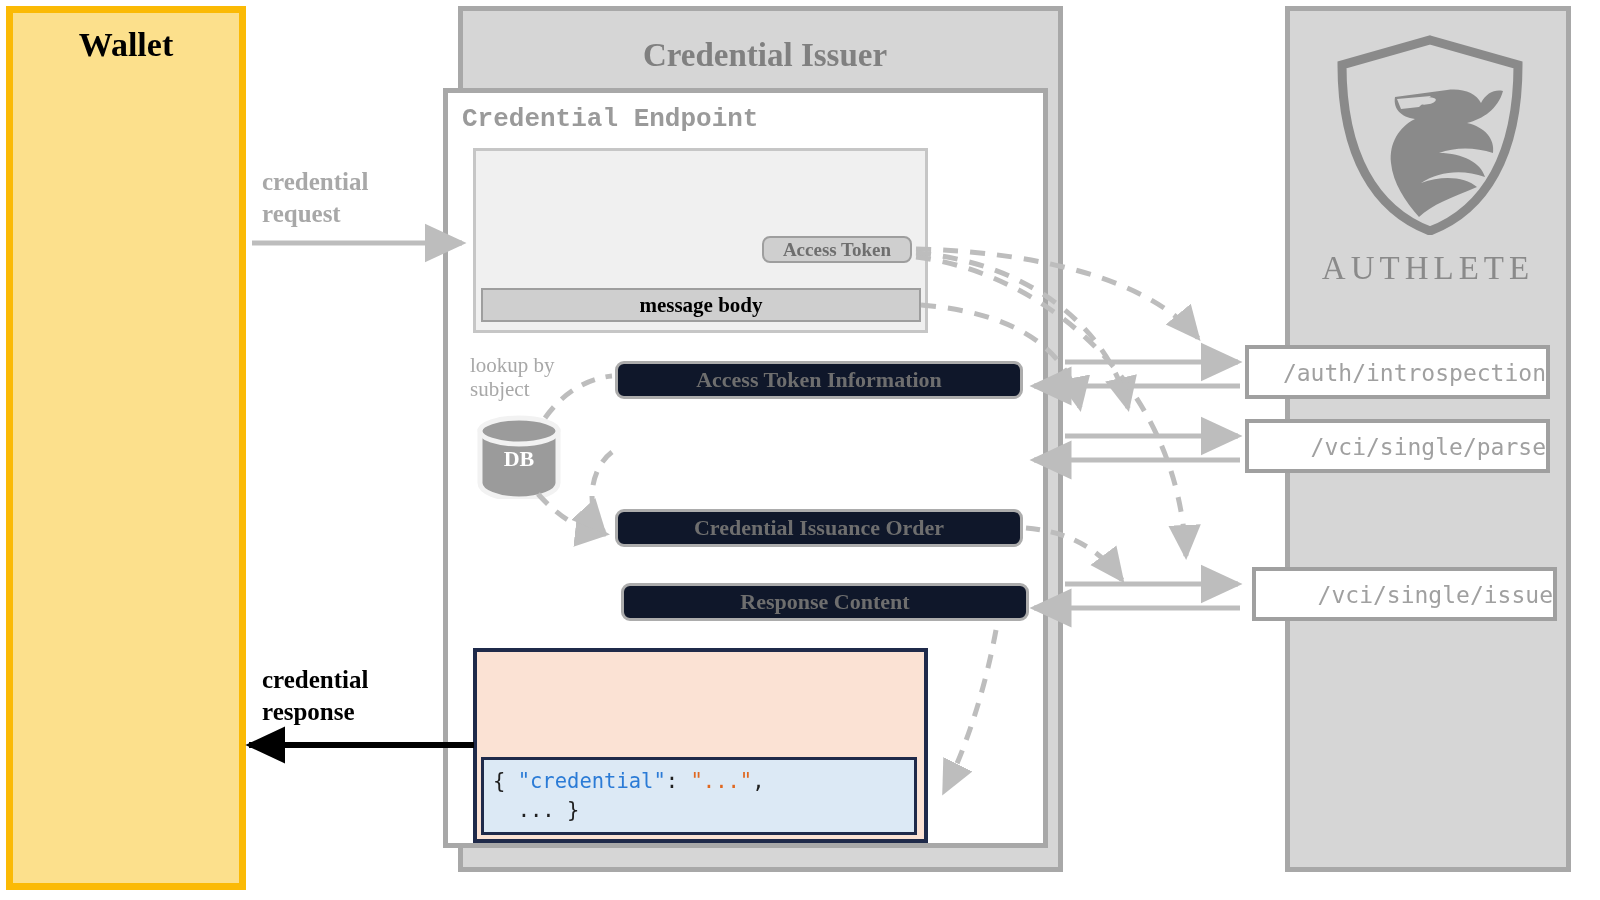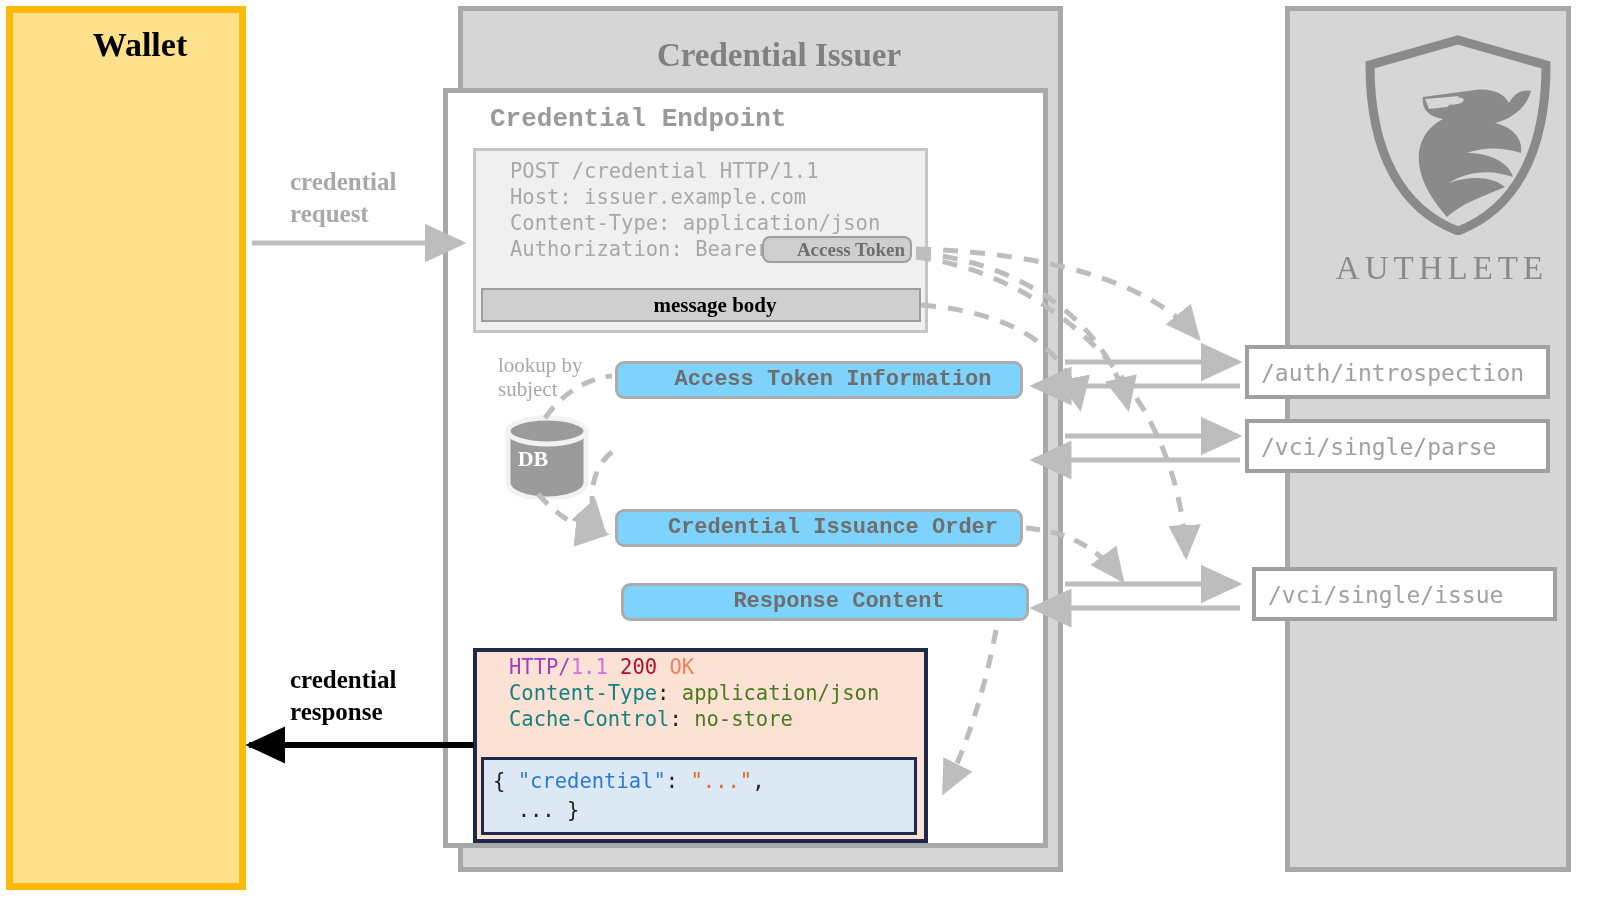--- a/index.html
+++ b/index.html
@@ -1,20 +1,20 @@
 <!DOCTYPE html>
 <html><head>
 <meta charset="utf-8">
 <style>
   html,body{margin:0;padding:0;background:#fff;}
   body{width:1600px;height:900px;position:relative;overflow:hidden;
        font-family:"Liberation Serif",serif;}
   .stage{position:absolute;inset:0;width:1600px;height:900px;}
   svg.layer{position:absolute;left:0;top:0;width:1600px;height:900px;overflow:visible;}
-  .abs{position:absolute;box-sizing:border-box;padding-left:28px;}
+  .abs{position:absolute;box-sizing:border-box;}
 
   
   #wallet{left:6px;top:6px;width:240px;height:884px;background:#FCE08C;
           border:7px solid #FBBA05;}
   #wallet-title{left:6px;top:26px;width:240px;text-align:center;
           font-size:34px;font-weight:bold;color:#000;}
 
   
   #issuer{left:458px;top:6px;width:605px;height:866px;background:#D6D6D6;
           border:5px solid #A8A8A8;}
@@ -38,23 +38,23 @@
           border:2px solid #9E9E9E;text-align:center;font-size:21px;font-weight:bold;
           color:#000000;line-height:31px;}
 
   
   #lookup{left:470px;top:353px;width:130px;font-size:21px;color:#A8A8A8;line-height:24px;}
   #dbwrap{left:474px;top:415px;width:90px;height:84px;}
   #dblabel{left:474px;top:446px;width:90px;text-align:center;font-size:22px;
           font-weight:bold;color:#FFF;}
 
   
-  .pill{background:#7dd3fc;border:3px solid #ACACAC;border-radius:9px;
+  .pill{background:#0f172a;border:3px solid #ACACAC;border-radius:9px;
         text-align:center;font-size:22px;font-weight:bold;color:#6E6E6E;
-        line-height:32px;width:408px;height:38px;left:615px;font-family:Liberation Mono, monospace;}
+        line-height:32px;width:408px;height:38px;left:615px;}
   #pill0{top:361px;} #pill1{top:435px;} #pill2{top:509px;} #pill3{top:583px;margin-left:6px;}
 
   
   #respouter{left:473px;top:648px;width:455px;height:195px;background:#FBE2D4;
           border:4px solid #1F2A4A;}
   #resphdr{left:481px;top:654px;width:440px;font-family:"DejaVu Sans Mono",monospace;
           font-size:20.5px;line-height:26px;white-space:pre;}
   #respjson{left:481px;top:757px;width:436px;height:78px;background:#DCE9F5;
           border:3px solid #1F2A4A;font-family:"DejaVu Sans Mono",monospace;
           font-size:20.5px;line-height:29px;white-space:pre;padding:7px 0 0 9px;}
@@ -71,21 +71,21 @@
   
   #authlete{left:1285px;top:6px;width:286px;height:866px;background:#D6D6D6;
           border:5px solid #A8A8A8;}
   #logo{left:1335px;top:35px;width:190px;height:200px;}
   #brand{left:1285px;top:250px;width:286px;text-align:center;font-size:33px;
           letter-spacing:5px;color:#8A8A8A;font-family:Liberation Serif, serif;}
 
   
   .ep{background:#FFF;border:4px solid #A0A0A0;height:54px;left:1245px;width:305px;
       font-family:"DejaVu Sans Mono",monospace;font-size:23px;color:#A0A0A0;
-      line-height:48px;padding-left:12px;}
+      line-height:48px;text-align:right;}
   #ep0{top:345px;} #ep1{top:419px;} #ep2{top:567px;margin-left:7px;}
 </style>
 </head>
 <body>
 
 <div class="stage">
 
   <div class="abs" id="wallet"></div>
   <div class="abs" id="wallet-title">Wallet</div>
 
@@ -105,45 +105,38 @@
       <path d="M62 64 L96 61 L84 72 L66 74 Z" fill="#D6D6D6"></path>
       <ellipse cx="92" cy="66" rx="9" ry="3.4" fill="#D6D6D6" transform="rotate(-9 92 66)"></ellipse>
     </svg>
   </div>
   <div class="abs" id="brand">AUTHLETE</div>
 
   <div class="abs" id="endpoint"></div>
   <div class="abs" id="endpoint-title">Credential Endpoint</div>
 
   <div class="abs" id="reqbox"></div>
-  <div class="abs" id="reqlines">POST /credential HTTP/1.1
-Host: issuer.example.com
-Content-Type: application/json
-Authorization: Bearer</div>
   <div class="abs" id="tokenchip">Access Token</div>
   <div class="abs" id="msgbody">message body</div>
 
   <div class="abs" id="lookup" style="white-space:pre-line;">lookup by
 subject</div>
   <div class="abs" id="dbwrap">
     <svg viewBox="0 0 90 84" width="90" height="84">
       <path d="M6 16 L6 68 C6 77 24 84 45 84 C66 84 84 77 84 68 L84 16 Z" fill="#9B9B9B" stroke="#F2F2F2" stroke-width="5"></path>
       <ellipse cx="45" cy="16" rx="39" ry="13" fill="#9B9B9B" stroke="#F2F2F2" stroke-width="5"></ellipse>
     </svg>
   </div>
   <div class="abs" id="dblabel">DB</div>
 
   <div class="abs pill" id="pill0">Access Token Information</div>
   <div class="abs pill" id="pill2">Credential Issuance Order</div>
   <div class="abs pill" id="pill3">Response Content</div>
 
   <div class="abs" id="respouter"></div>
-  <div class="abs" id="resphdr"><span class="c-proto">HTTP/</span><span class="c-ver">1.1</span> <span class="c-code">200</span> <span class="c-ok">OK</span>
-<span class="c-hdr">Content-Type</span><span class="c-pun">: </span><span class="c-val">application/json</span>
-<span class="c-hdr">Cache-Control</span><span class="c-pun">: </span><span class="c-val">no-store</span></div>
 
   <div class="abs" id="respjson"><span class="c-pun">{ </span><span class="c-key">"credential"</span><span class="c-pun">: </span><span class="c-str">"..."</span><span class="c-pun">,</span>
 <span class="c-pun">  ... }</span></div>
 
   <div class="abs" id="lbl-req" style="white-space:pre-line;">credential
 request</div>
   <div class="abs" id="lbl-res" style="white-space:pre-line;">credential
 response</div>
 
   <div class="abs ep" id="ep0">/auth/introspection</div>

